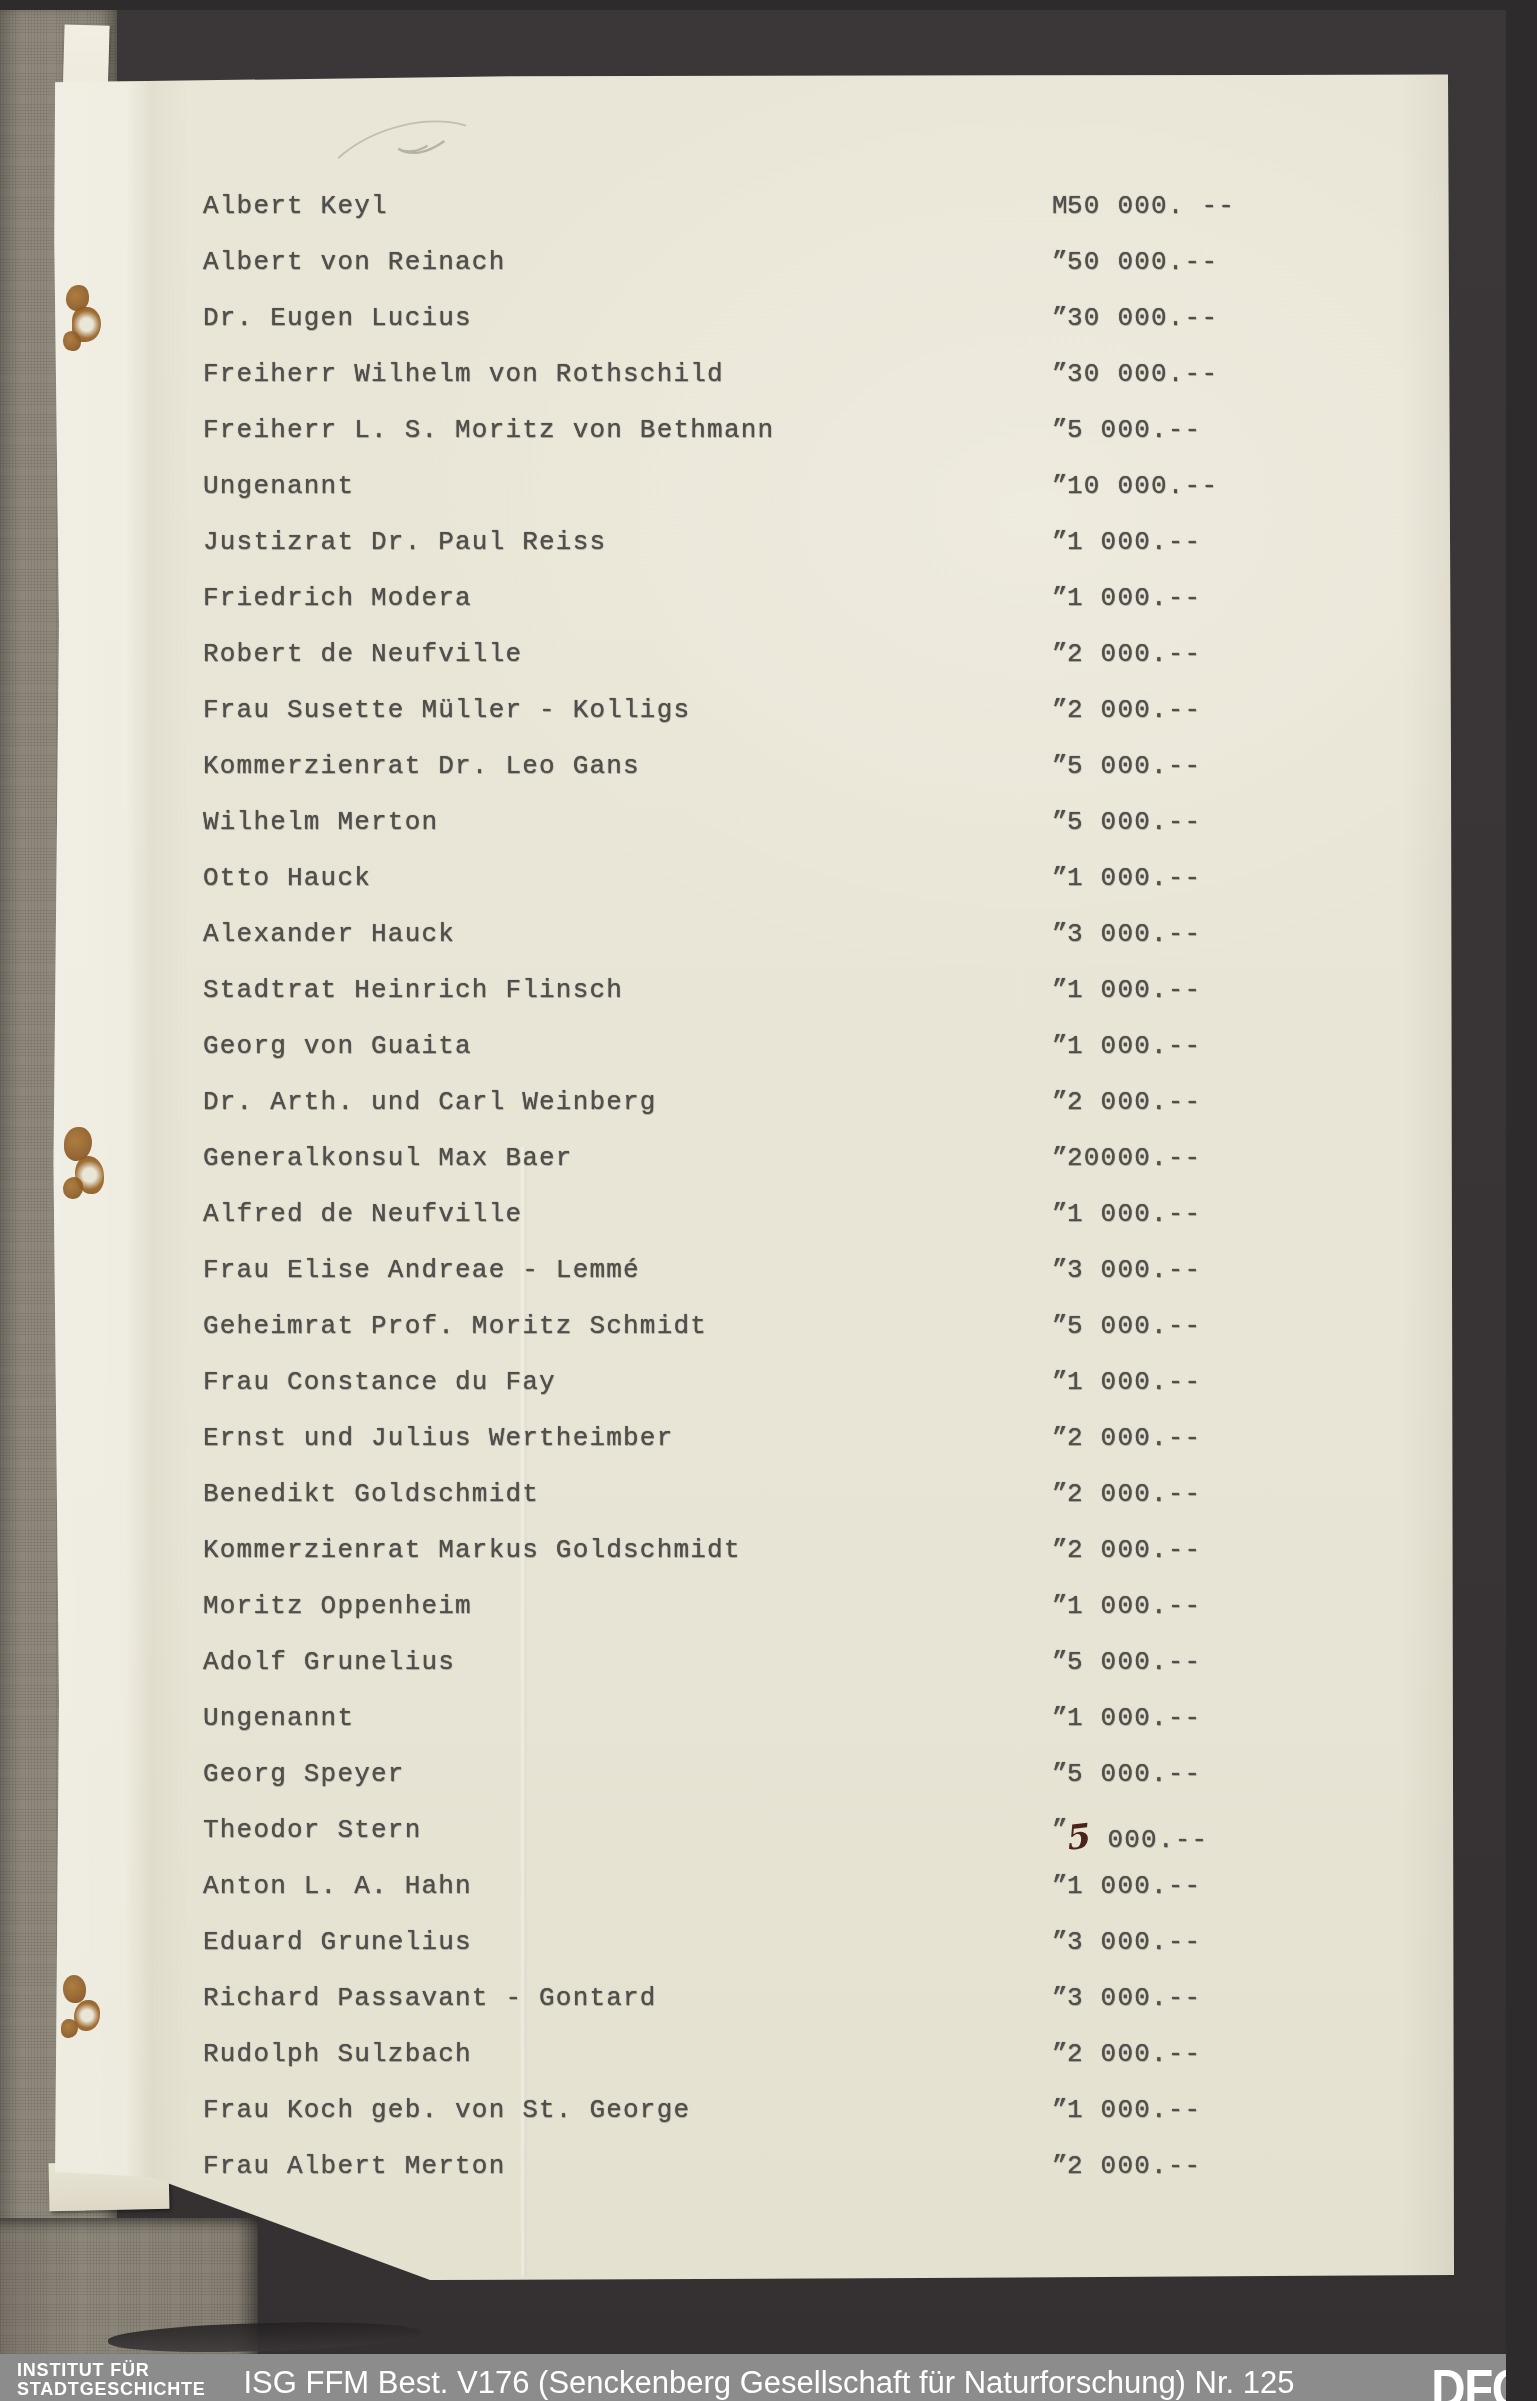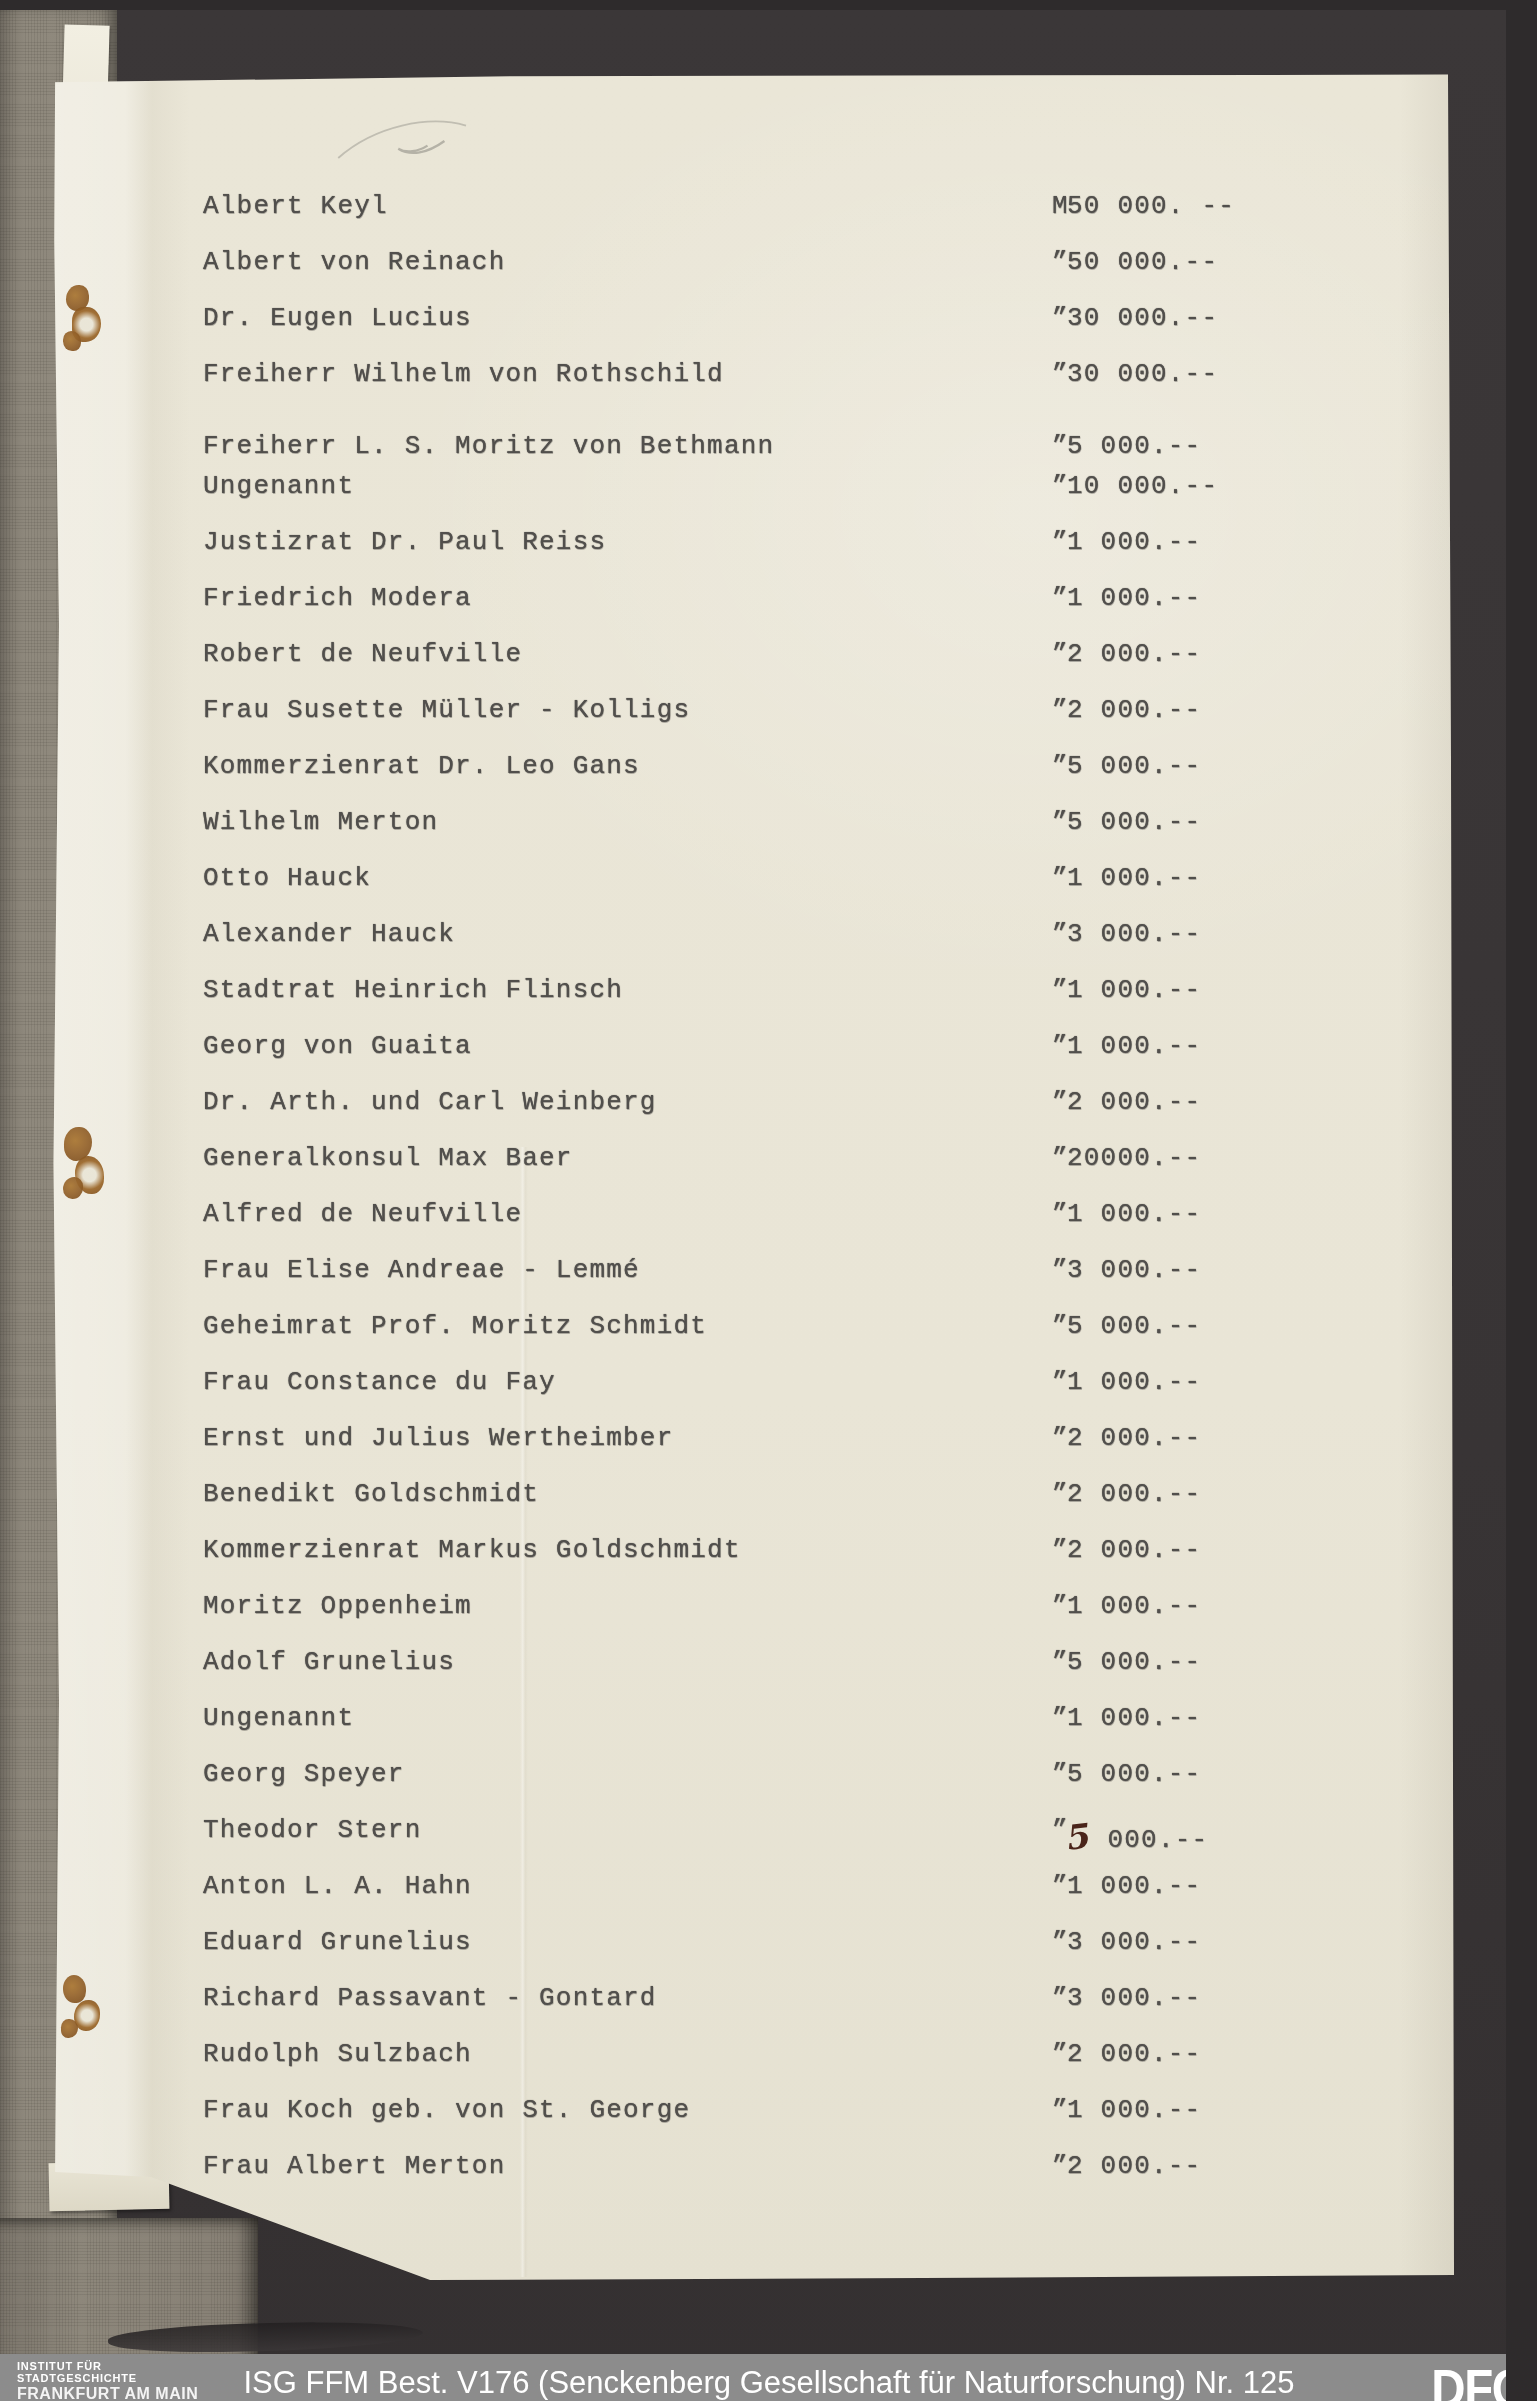--- a/index.html
+++ b/index.html
@@ -88,21 +88,21 @@
   .stain{position:absolute;background:radial-gradient(circle at 40% 40%,#a8742f 0%,#94622a 45%,#7a4b1c 100%);opacity:.92;}
   .stain.hole{background:radial-gradient(circle at 50% 50%,#e9e5d6 0 28%,#9a6527 60%,#7a4b1c 100%);}
   
   .pencil{position:absolute;left:277px;top:40px;opacity:.55;}
   
   .footer{
     position:absolute;left:0;top:2344px;width:1538px;height:58px;
     background:#8c8c8c;color:#fff;
   }
   .inst{position:absolute;left:17px;top:7px;line-height:1.08;letter-spacing:0.8px;}
-  .inst .l1,.inst .l2{font-weight:bold;font-size:11px;}
+  .inst .l1,.inst .l2{font-weight:bold;font-size:18px;}
   .inst .l3{font-weight:bold;font-size:16px;letter-spacing:0.5px;color:#f4f4f4;}
   .caption{
     position:absolute;left:0;top:0;width:1538px;height:58px;
     display:flex;align-items:center;justify-content:center;
     font-size:31px;font-weight:normal;letter-spacing:0;color:#fff;
   }
   .dfg{
     position:absolute;right:10.8px;top:3.1px;
     font-size:54px;font-weight:bold;letter-spacing:-1.5px;
     transform:scaleX(.88);transform-origin:right center;color:#fff;
@@ -155,21 +155,21 @@
         <div class="trow" style="top: 233px;">
           <span class="tw donor">Dr. Eugen Lucius</span>
           <span class="tw curr">”</span>
           <span class="tw amt">30 000.--</span>
         </div>
         <div class="trow" style="top: 289px;">
           <span class="tw donor">Freiherr Wilhelm von Rothschild</span>
           <span class="tw curr">”</span>
           <span class="tw amt">30 000.--</span>
         </div>
-        <div class="trow" style="top: 361px;">
+        <div class="trow" style="top: 345px;">
           <span class="tw donor">Freiherr L. S. Moritz von Bethmann</span>
           <span class="tw curr">”</span>
           <span class="tw amt">5 000.--</span>
         </div>
         <div class="trow" style="top: 401px;">
           <span class="tw donor">Ungenannt</span>
           <span class="tw curr">”</span>
           <span class="tw amt">10 000.--</span>
         </div>
         <div class="trow" style="top: 457px;">

